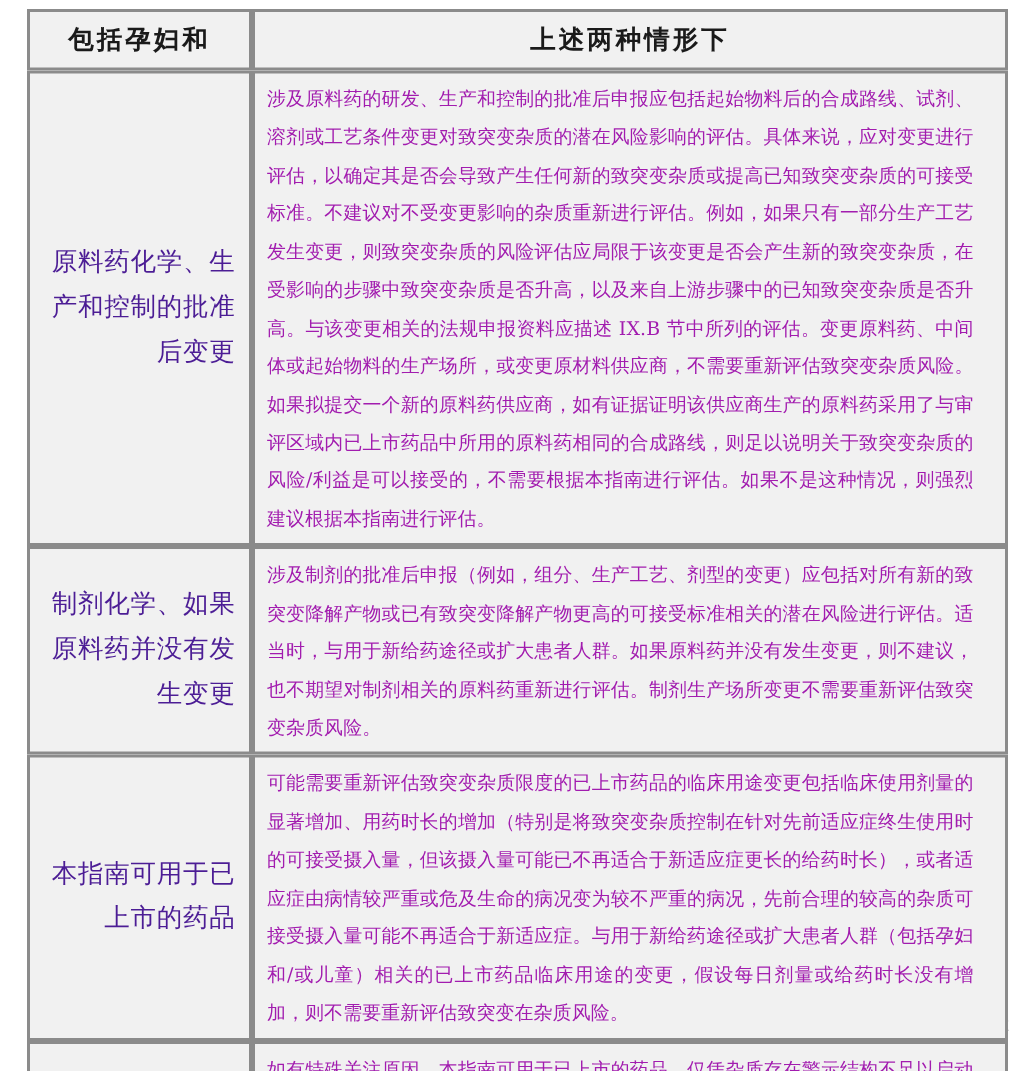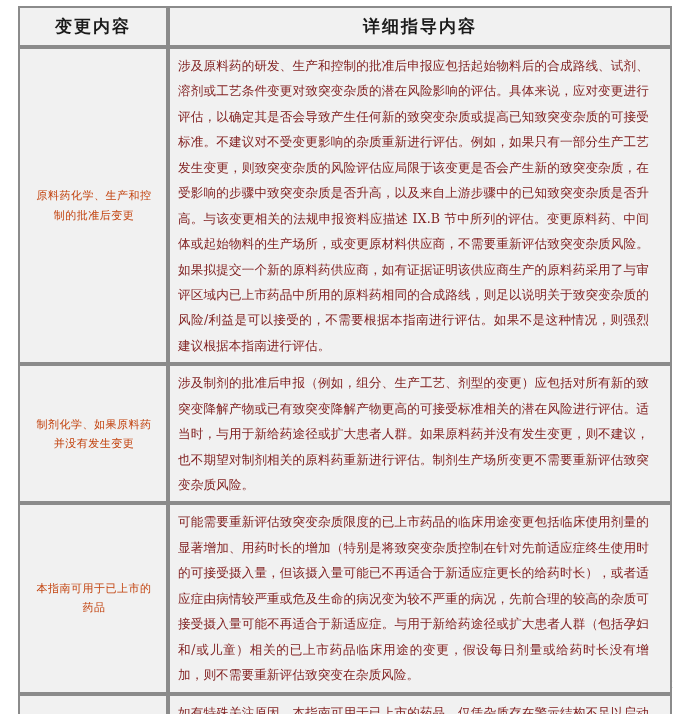--- a/index.html
+++ b/index.html
@@ -88,30 +88,30 @@
     font-size: 17px;
     color: #1a1a1a;
     padding: 6px 0 7px 0;
     letter-spacing: 2px;
     height: 24px;
   }
   col.c1 { width: 150px; }
   col.c2 { width: 504px; }
 
   td.label {
-    font-size: 11px;
-    color: #c2410c;
+    font-size: 17px;
+    color: #4c1d95;
     line-height: 1.75;
     padding: 6px 9px 6px 11px;
     letter-spacing: .5px;
-    text-align: center;
+    text-align: right;
   }
   td.body {
     font-size: 12.6px;
-    color: #7f1d1d;
+    color: #a21caf;
     line-height: 2.02;
     padding: 4px 21px 4px 8px;
     text-align: justify;
     text-justify: inter-ideograph;
     letter-spacing: .1px;
     font-family: "DejaVu Serif", "Liberation Serif", serif;
   }
   
   tr.r4 td {
     border-bottom: none;
@@ -141,22 +141,22 @@
 </div>
 
 <div class="doc">
   <table class="guide">
     <colgroup>
       <col class="c1">
       <col class="c2">
     </colgroup>
     <thead>
       <tr>
-        <th>变更内容</th>
-        <th>详细指导内容</th>
+        <th>包括孕妇和</th>
+        <th>上述两种情形下</th>
       </tr>
     </thead>
     <tbody>
       <tr class="r1">
         <td class="label">原料药化学、生产和控制的批准后变更</td>
         <td class="body">涉及原料药的研发、生产和控制的批准后申报应包括起始物料后的合成路线、试剂、溶剂或工艺条件变更对致突变杂质的潜在风险影响的评估。具体来说，应对变更进行评估，以确定其是否会导致产生任何新的致突变杂质或提高已知致突变杂质的可接受标准。不建议对不受变更影响的杂质重新进行评估。例如，如果只有一部分生产工艺发生变更，则致突变杂质的风险评估应局限于该变更是否会产生新的致突变杂质，在受影响的步骤中致突变杂质是否升高，以及来自上游步骤中的已知致突变杂质是否升高。与该变更相关的法规申报资料应描述 IX.B 节中所列的评估。变更原料药、中间体或起始物料的生产场所，或变更原材料供应商，不需要重新评估致突变杂质风险。如果拟提交一个新的原料药供应商，如有证据证明该供应商生产的原料药采用了与审评区域内已上市药品中所用的原料药相同的合成路线，则足以说明关于致突变杂质的风险/利益是可以接受的，不需要根据本指南进行评估。如果不是这种情况，则强烈建议根据本指南进行评估。</td>
       </tr>
       <tr class="r2">
         <td class="label">制剂化学、如果原料药并没有发生变更</td>
         <td class="body">涉及制剂的批准后申报（例如，组分、生产工艺、剂型的变更）应包括对所有新的致突变降解产物或已有致突变降解产物更高的可接受标准相关的潜在风险进行评估。适当时，与用于新给药途径或扩大患者人群。如果原料药并没有发生变更，则不建议，也不期望对制剂相关的原料药重新进行评估。制剂生产场所变更不需要重新评估致突变杂质风险。</td>

